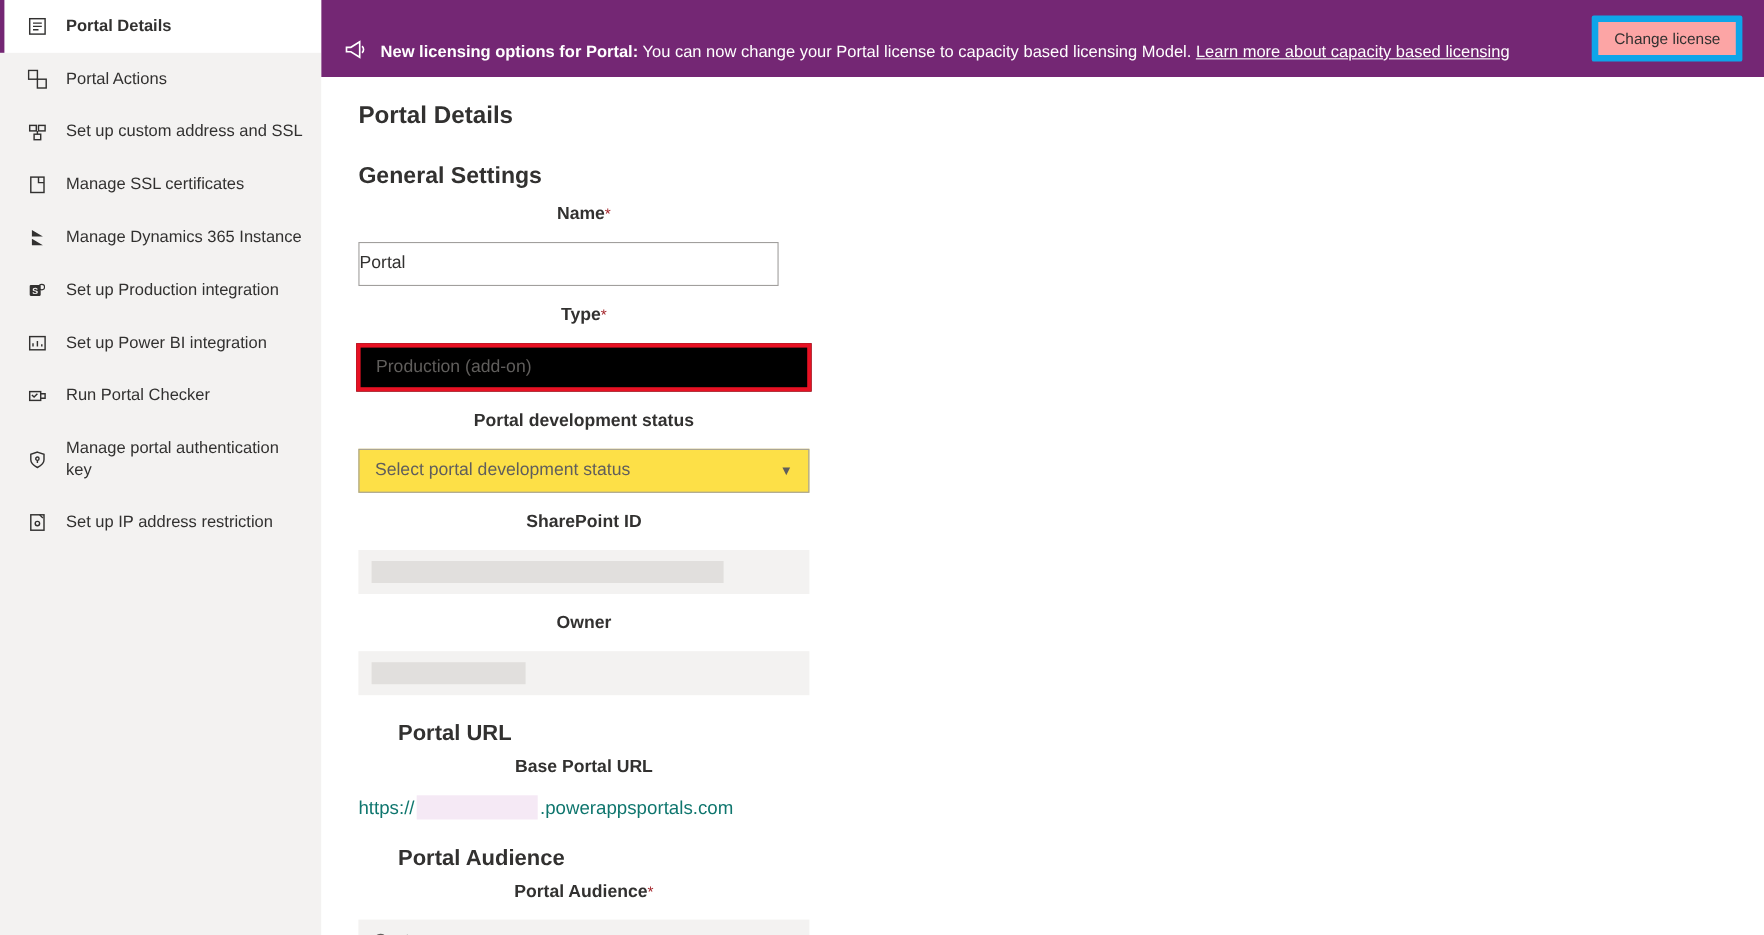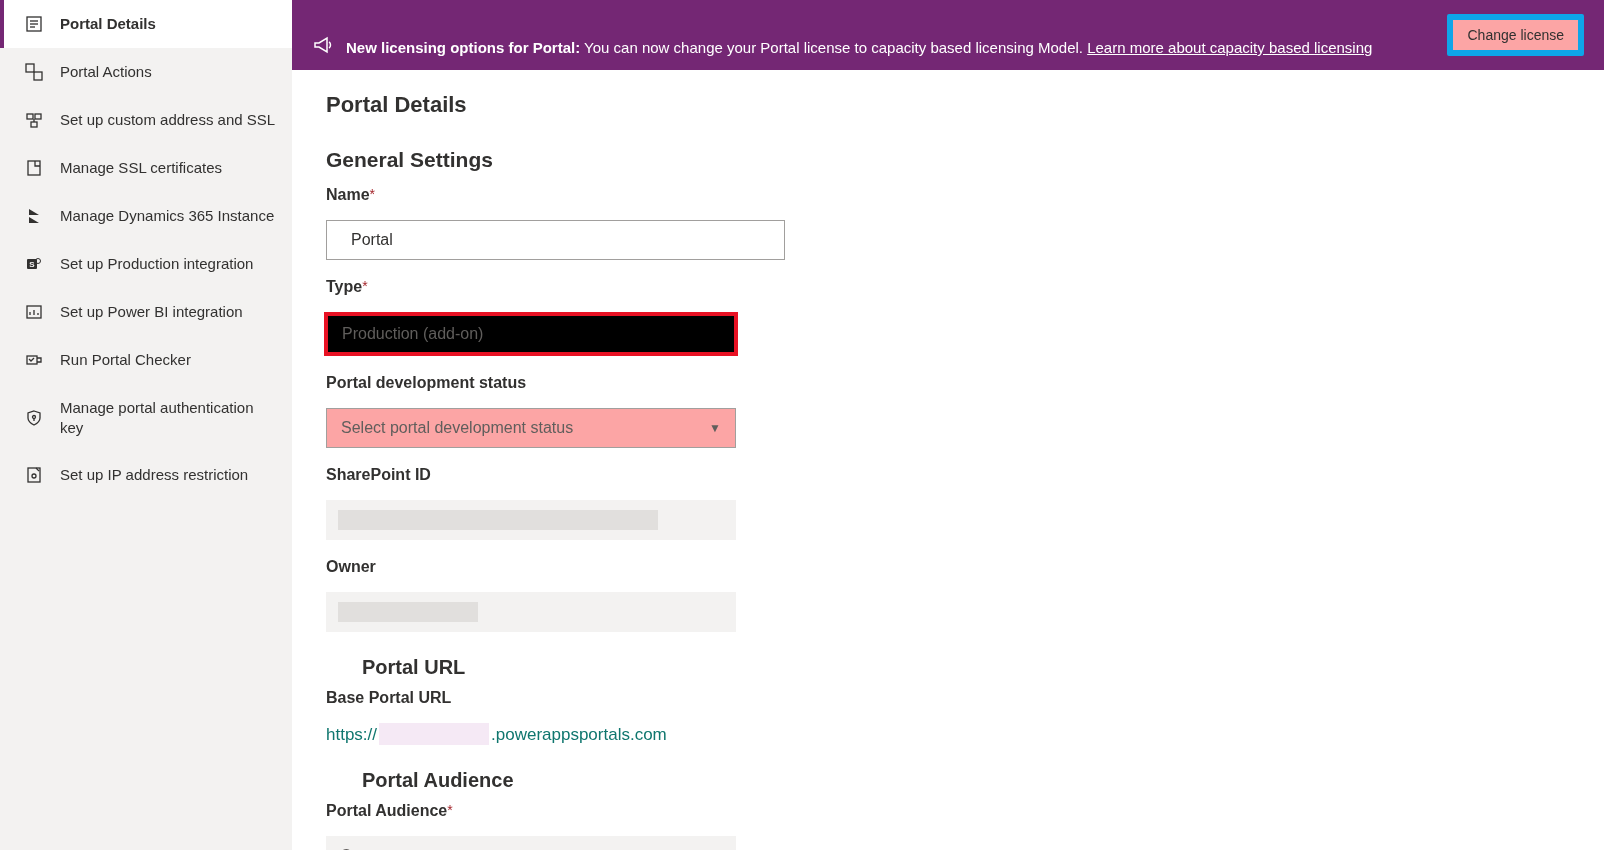--- a/index.html
+++ b/index.html
@@ -116,28 +116,28 @@
 .field-label {
   font-size: 16px;
   font-weight: 600;
   margin-bottom: 8px;
   display: flex;
   align-items: center;
 }
 .field-label-wrap {
   width: 410px;
   display: flex;
-  justify-content: flex-start;
+  justify-content: center;
   margin-bottom: 8px;
 }
 .text-input {
-  width: 459px;
+  width: 382px;
   height: 40px;
   border: 1px solid #a19f9d;
-  padding: 0 24px;
+  padding: 0 0;
   font-size: 16px;
   color: #323130;
   background: #fff;
 }
 .readonly-box {
   width: 410px;
   height: 40px;
   border: none;
   background: #f3f2f1;
   padding: 0 14px;
@@ -158,21 +158,21 @@
   align-items: center;
   margin-left: -2px;
 }
 .select-box {
   width: 410px;
   height: 40px;
   border: 1px solid #a19f9d;
   padding: 0 14px;
   font-size: 16px;
   color: #605e5c;
-  background: #fca5a5;
+  background: #fde047;
   display: flex;
   align-items: center;
   justify-content: space-between;
   cursor: pointer;
 }
 .select-box .caret {
   font-size: 12px;
 }
 .redacted-bar {
   width: 410px;

